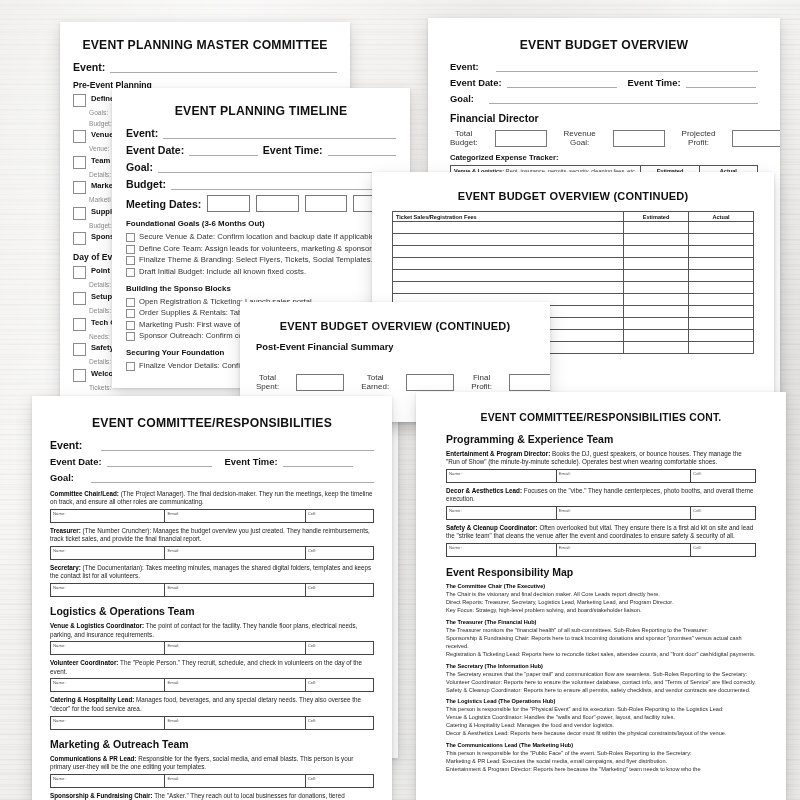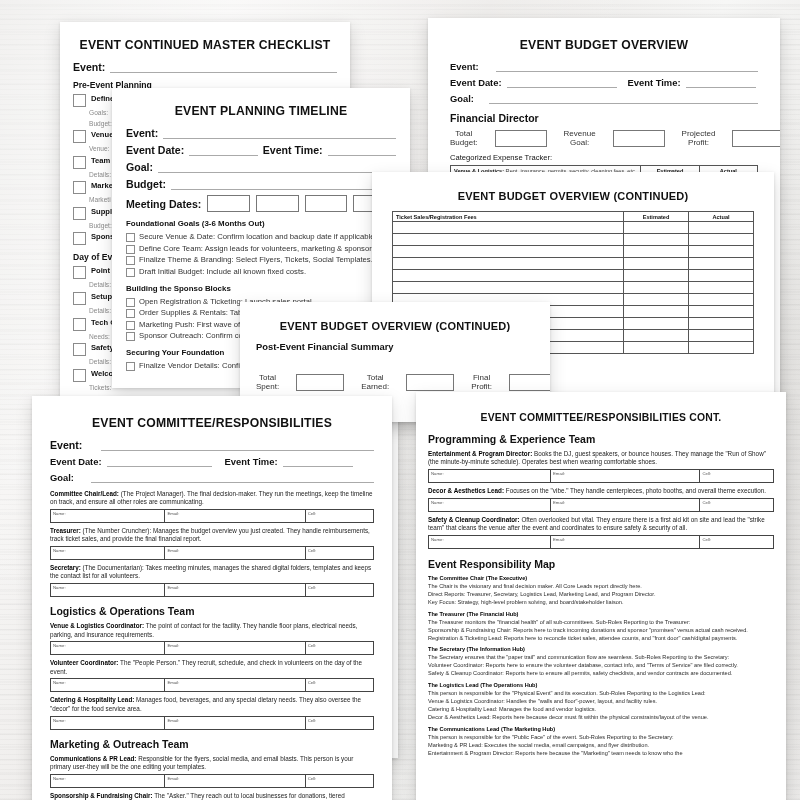--- a/index.html
+++ b/index.html
@@ -155,21 +155,21 @@
             <td></td>
           </tr>
         </tbody>
       </table>
   </div>
   <div class="watermark" style="left:24px;bottom:60px;">DESERT DESIGN</div>
 </div>
 
 <div class="sheet" id="sheet-checklist">
   <div class="pad">
-    <h1 class="doc-title">EVENT CONTINUED MASTER CHECKLIST</h1>
+    <h1 class="doc-title">EVENT PLANNING MASTER COMMITTEE</h1>
 
     <div class="frow">
       <span class="flabel big">Event:</span>
       <span class="fline"></span>
     </div>
 
     <div id="chk-sections">
         <h2 class="sec">Pre-Event Planning</h2>
         <div class="chk">
           <span class="box"></span>
@@ -255,21 +255,21 @@
 
     <div class="boxrow" id="snapshot-row">
         <span class="lblstack">Total<br>Budget:</span>
         <span class="inbox" style="flex:1;min-width:50px;"></span>
         <span class="lblstack">Revenue<br>Goal:</span>
         <span class="inbox" style="flex:1;min-width:50px;"></span>
         <span class="lblstack">Projected<br>Profit:</span>
         <span class="inbox" style="flex:1;min-width:50px;"></span>
       </div>
 
-    <div style="font-size:7.6px;font-weight:normal;margin:2px 0 3px;">Categorized Expense Tracker:</div>
+    <div style="font-size:7.6px;font-weight:bold;margin:2px 0 3px;">Categorized Expense Tracker:</div>
 
     <table class="grid">
       <thead>
         <tr>
           <th style="width:62%;">
             <span>Venue &amp; Logistics:</span><span class="note"> Rent, insurance, permits, security, cleaning fees, etc.</span>
           </th>
           <th style="width:19%;text-align:center;">Estimated</th>
           <th style="width:19%;text-align:center;">Actual</th>
         </tr>
@@ -577,21 +577,21 @@
           <div class="c1">Name:</div>
           <div class="c2">Email:</div>
           <div class="c3">Cell:</div>
         </div>
         <p class="role"><b>Sponsorship &amp; Fundraising Chair:</b> The "Asker." They reach out to local businesses for donations, tiered sponsorships, prizes, awards and silent auction items.</p>
       </div>
   </div>
 </div>
 
 <div class="sheet" id="sheet-committee2">
-  <div class="pad" style="padding:14px 12px;">
+  <div class="pad" style="padding:14px 30px;">
     <h1 class="doc-title xs">EVENT COMMITTEE/RESPONSIBILITIES CONT.</h1>
     <h2 class="sec lg" style="margin-top:10px;">Programming &amp; Experience Team</h2>
     <div id="committee2-roles">
         <p class="role"><b>Entertainment &amp; Program Director:</b> Books the DJ, guest speakers, or bounce houses. They manage the "Run of Show" (the minute-by-minute schedule). Operates best when wearing comfortable shoes.</p>
         <div class="necrow">
           <div class="c1">Name:</div>
           <div class="c2">Email:</div>
           <div class="c3">Cell:</div>
         </div>
         <p class="role"><b>Decor &amp; Aesthetics Lead:</b> Focuses on the "vibe." They handle centerpieces, photo booths, and overall theme execution.</p>

